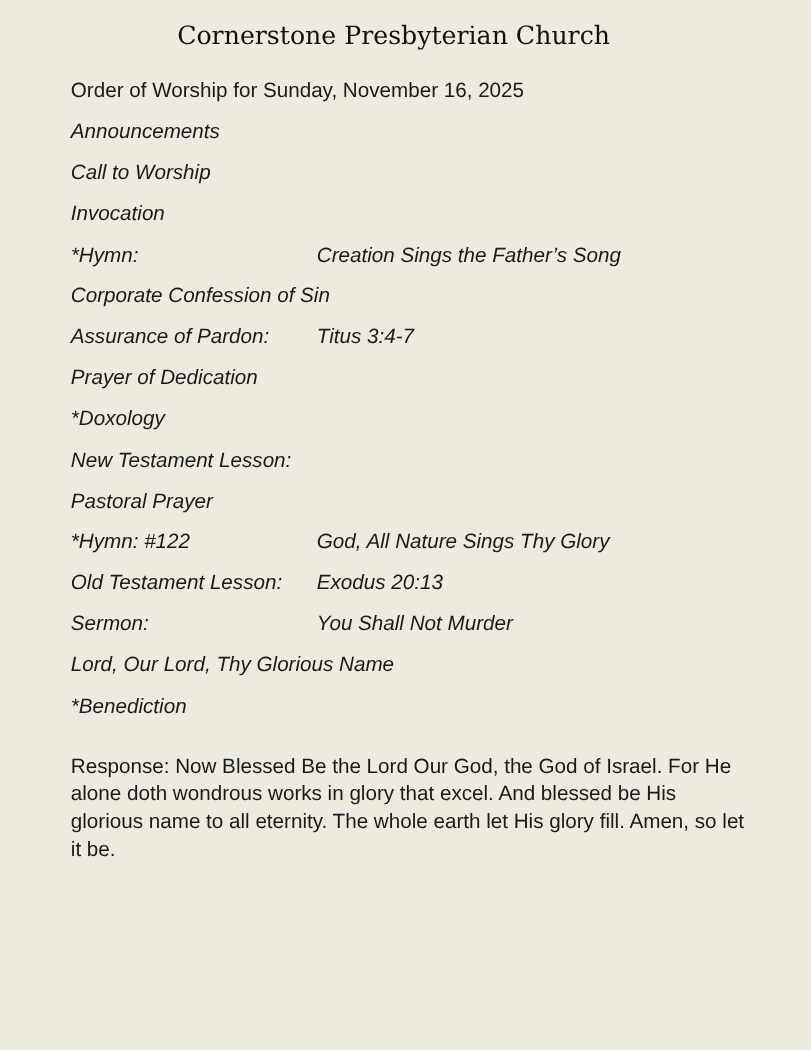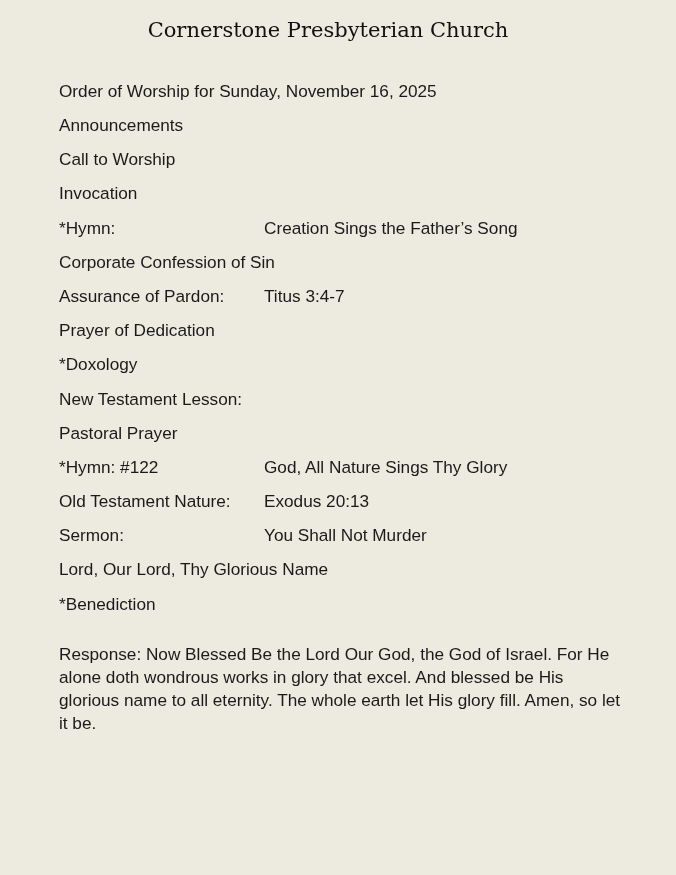--- a/index.html
+++ b/index.html
@@ -22,33 +22,34 @@
     width: 656px;
     text-align: center;
     font-family: "DejaVu Serif", "Liberation Serif", serif;
     font-size: 21px;
     letter-spacing: 0px;
     color: #111;
   }
   .content {
     position: absolute;
     left: 59px;
-    top: 80px;
+    top: 64px;
     width: 570px;
     font-size: 17.2px;
   }
   .subtitle {
     height: 34px;
     line-height: 22px;
   }
   .row {
     display: flex;
     height: 34.2px;
     line-height: 22px;
     white-space: nowrap;
+    font-style: italic;
   }
   .row .label {
     width: 205px;
     flex: 0 0 205px;
   }
   .row .value {
     flex: 1 1 auto;
   }
   .response {
     margin-top: 16px;
@@ -100,21 +101,21 @@
   </div>
   <div class="row">
     <span class="label">Pastoral Prayer</span>
     <span class="value"></span>
   </div>
   <div class="row">
     <span class="label">*Hymn: #122</span>
     <span class="value">God, All Nature Sings Thy Glory</span>
   </div>
   <div class="row">
-    <span class="label">Old Testament Nature:</span>
+    <span class="label">Old Testament Lesson:</span>
     <span class="value">Exodus 20:13</span>
   </div>
   <div class="row">
     <span class="label">Sermon:</span>
     <span class="value">You Shall Not Murder</span>
   </div>
   <div class="row">
     <span class="value">Lord, Our Lord, Thy Glorious Name</span>
   </div>
   <div class="row">

